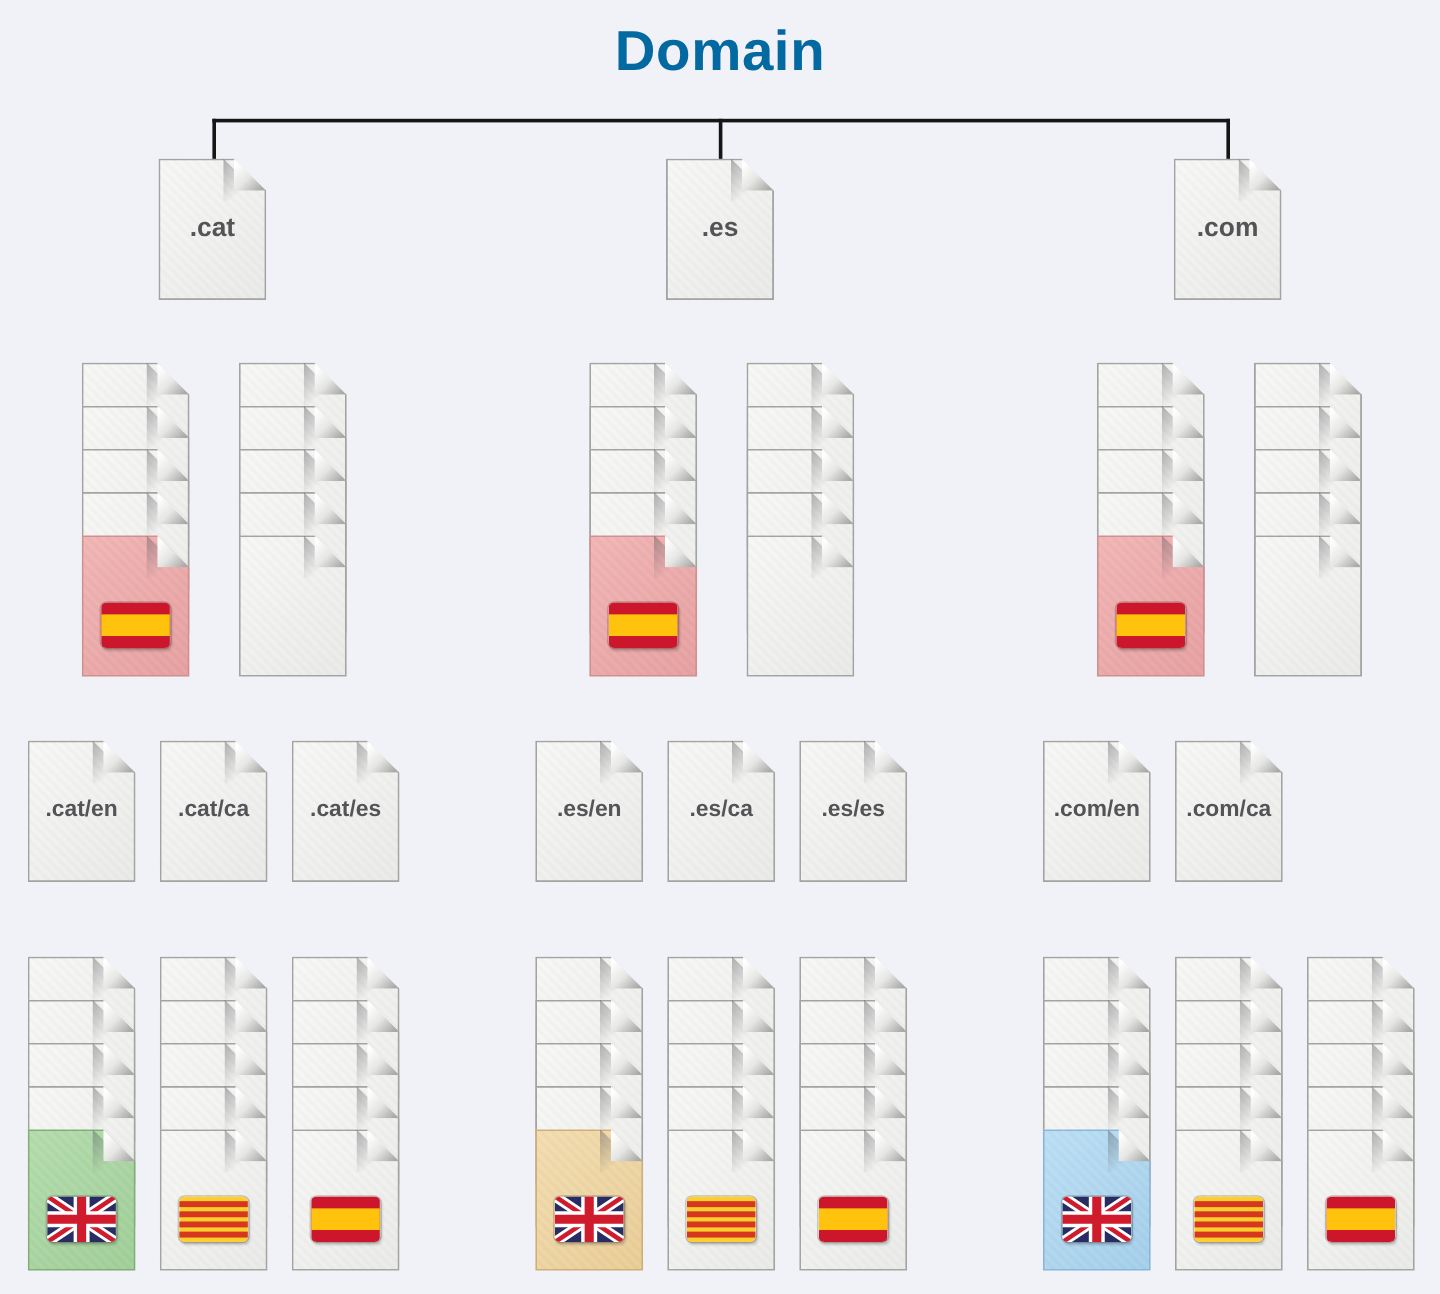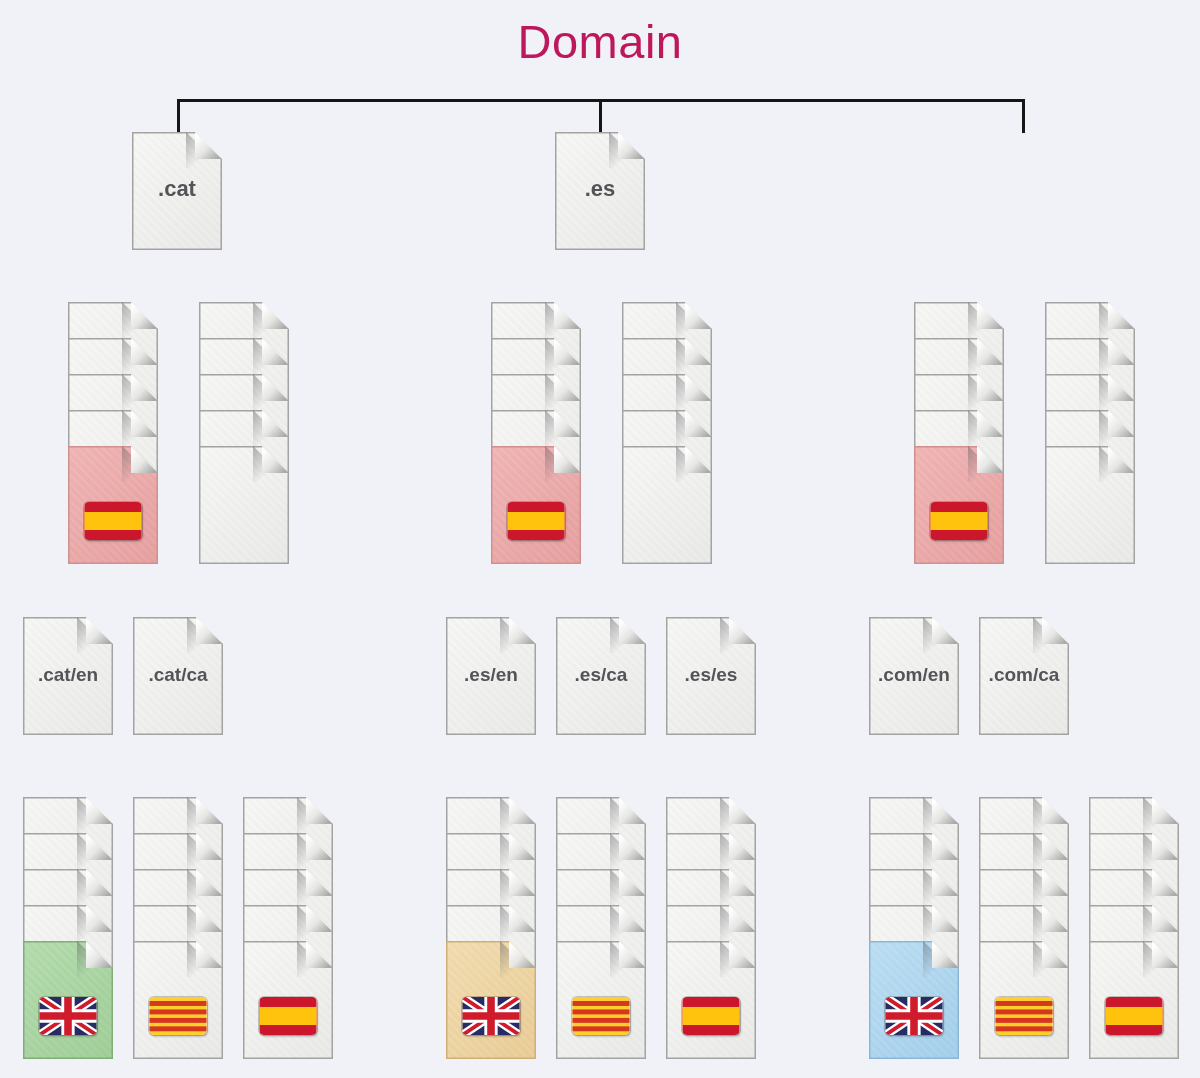--- a/index.html
+++ b/index.html
@@ -6,22 +6,22 @@
   body { font-family: "Liberation Sans", sans-serif; background:#f1f1f8; }
 
   #canvas {
     position:relative; width:1200px; height:1078px;
     background:#f1f1f8; overflow:hidden;
   }
 
   
   .title {
     position:absolute; left:0; top:14px; width:100%;
-    text-align:center; font-size:47px; font-weight:normal;
-    color:#be185d; letter-spacing:0.5px;
+    text-align:center; font-size:47px; font-weight:bold;
+    color:#0369a1; letter-spacing:0.5px;
   }
 
   
   .conn { position:absolute; background:#161616; }
   .conn-h { left:177px; top:99px; width:848px; height:3px; }
   .conn-v { top:99px; width:3px; height:34px; }
   .conn-v.c1 { left:177px; }
   .conn-v.c2 { left:599px; }
   .conn-v.c3 { left:1022px; }
 
@@ -154,20 +154,23 @@
       <div class="doc"></div>
       <div class="doc"></div>
     </div>
 
     <div class="doc page-doc col2">
       <span class="doc-label">.cat/ca</span>
     </div>
     <div class="doc page-doc col1">
       <span class="doc-label">.cat/en</span>
     </div>
+    <div class="doc page-doc col3">
+      <span class="doc-label">.cat/es</span>
+    </div>
 
     <div class="stack bstack col1">
       <div class="doc"></div>
       <div class="doc"></div>
       <div class="doc"></div>
       <div class="doc"></div>
       <div class="doc tint-green">
         <svg class="flag" viewBox="0 0 60 40">
             <use href="#flag-uk-art"></use>
           </svg>
@@ -260,20 +263,23 @@
       <div class="doc"></div>
       <div class="doc">
         <svg class="flag" viewBox="0 0 60 40">
             <use href="#flag-spain-art"></use>
           </svg>
       </div>
     </div>
   </div>
 
   <div class="sec" id="sec-com">
+    <div class="doc domain-doc">
+      <span class="doc-label">.com</span>
+    </div>
 
     <div class="stack tstack s1">
       <div class="doc"></div>
       <div class="doc"></div>
       <div class="doc"></div>
       <div class="doc"></div>
       <div class="doc tint-pink">
         <svg class="flag" viewBox="0 0 60 40">
             <use href="#flag-spain-art"></use>
           </svg>

